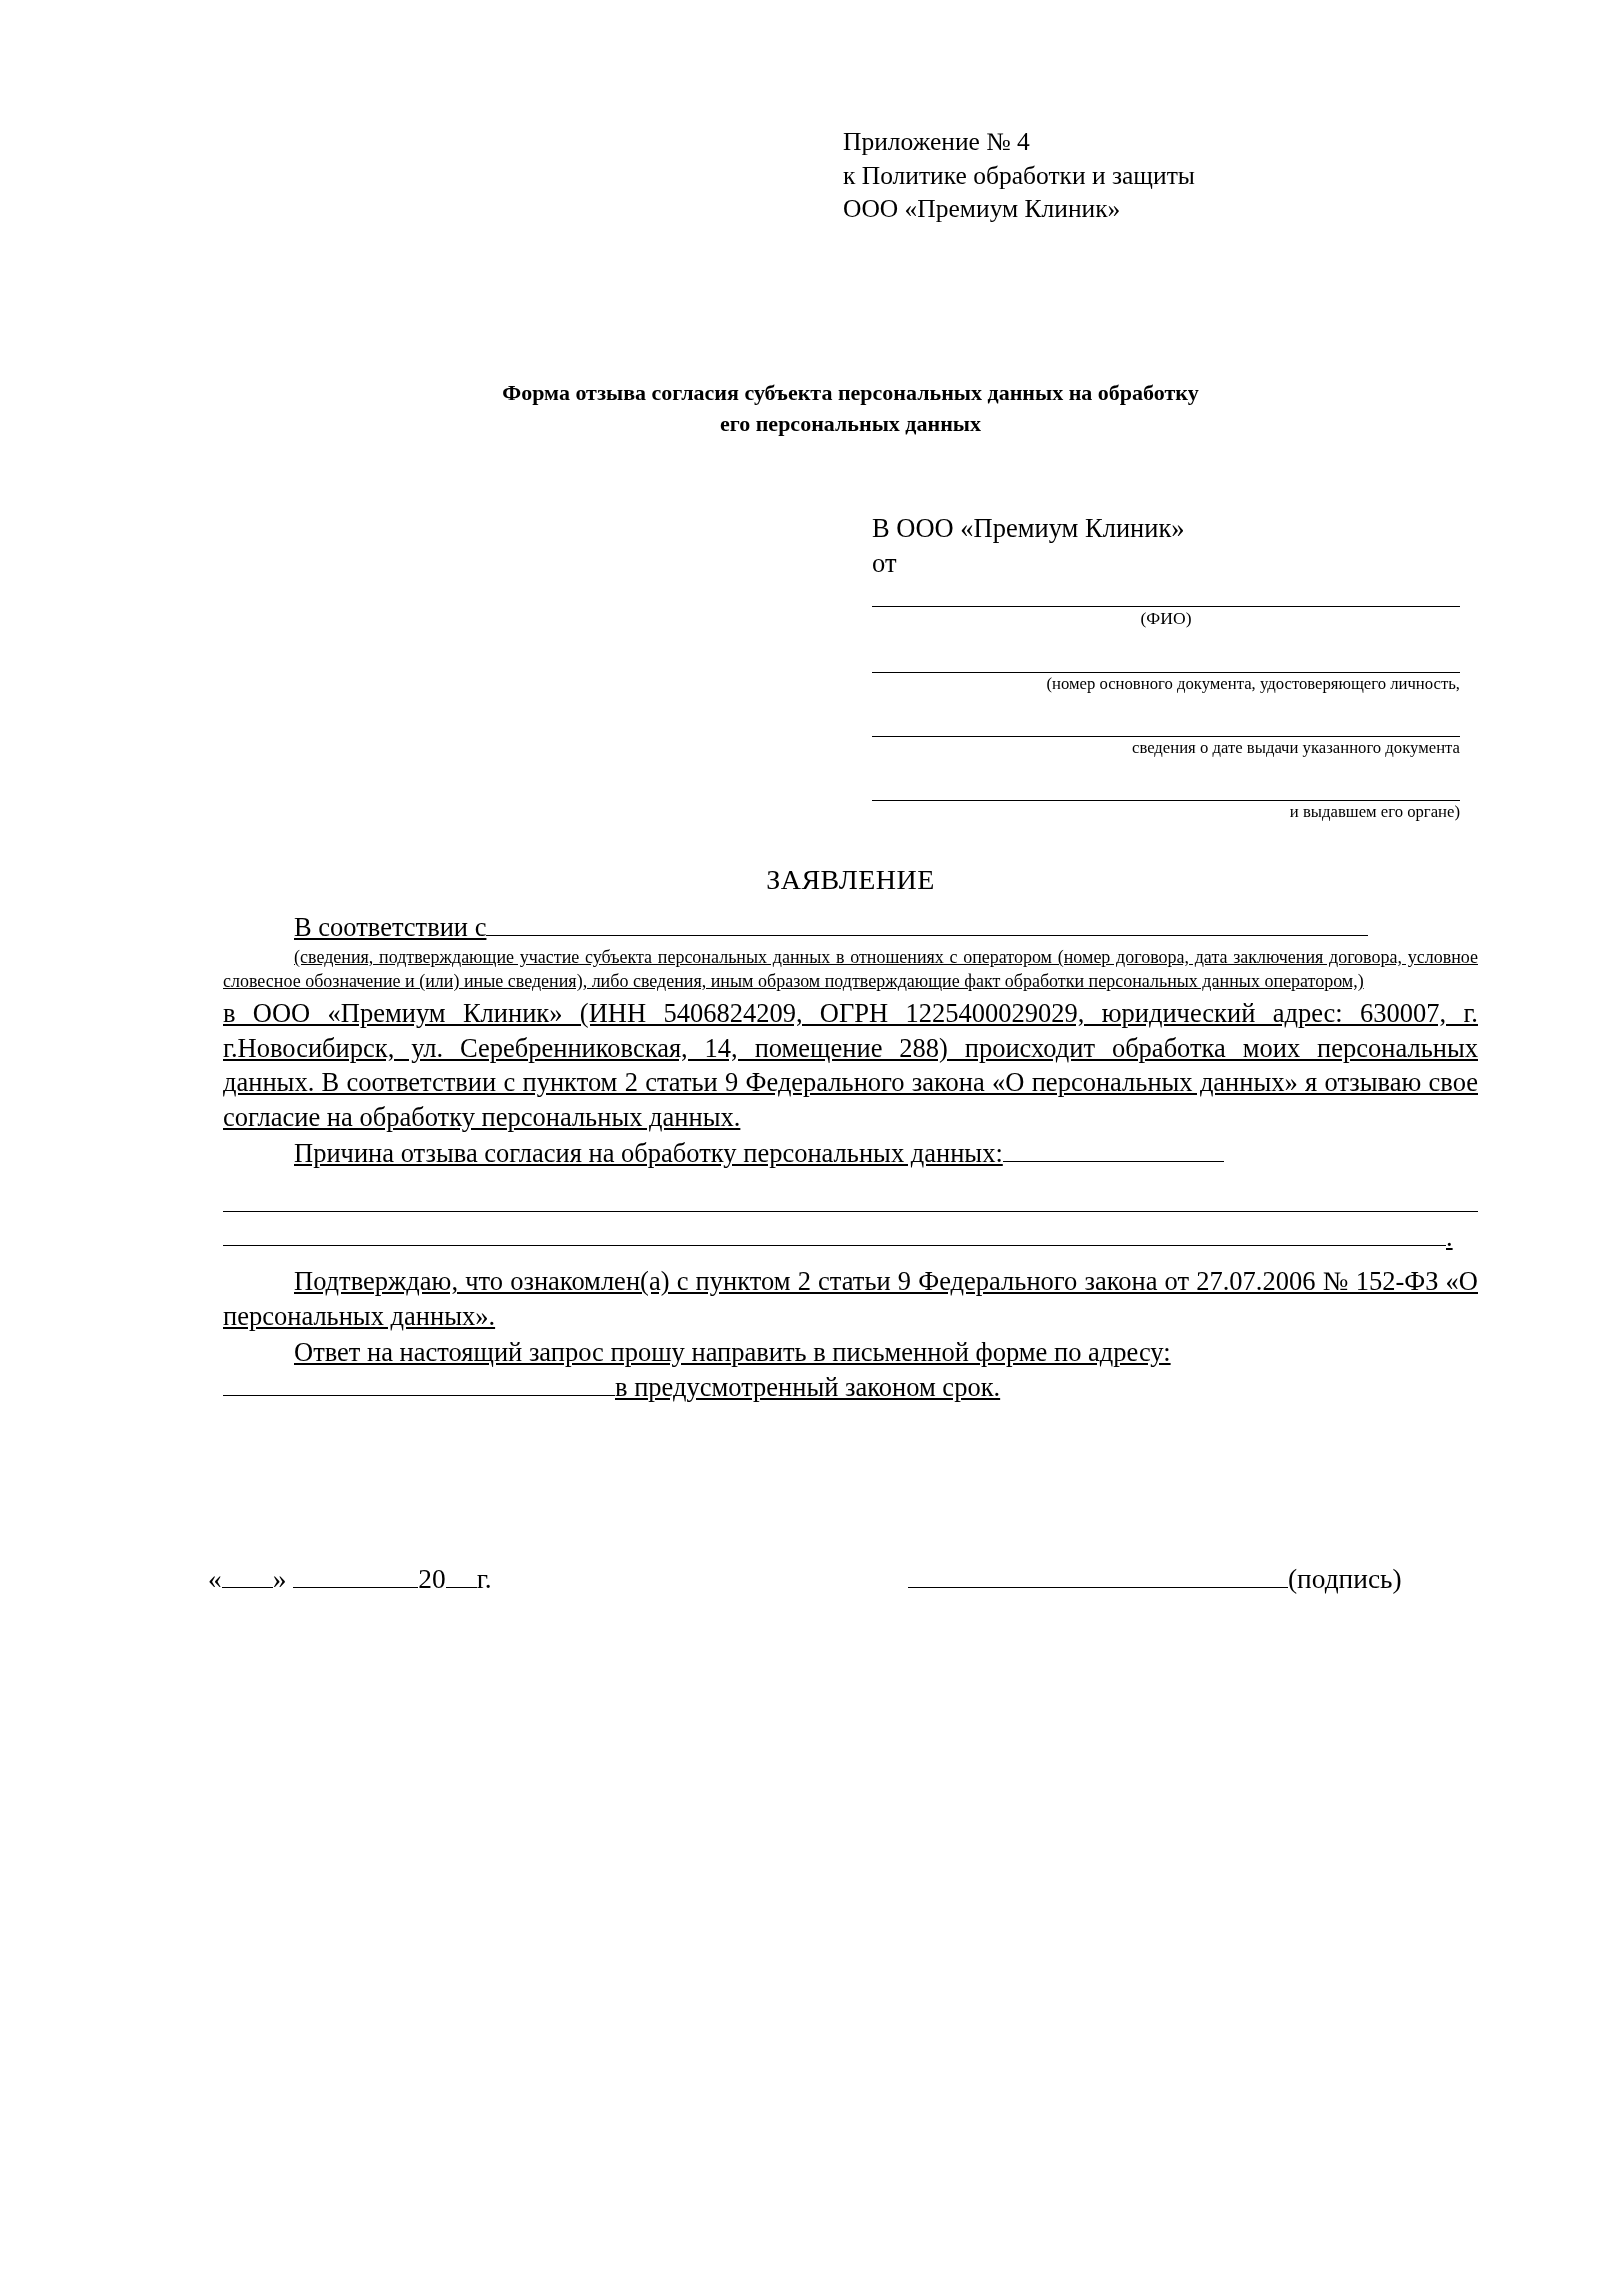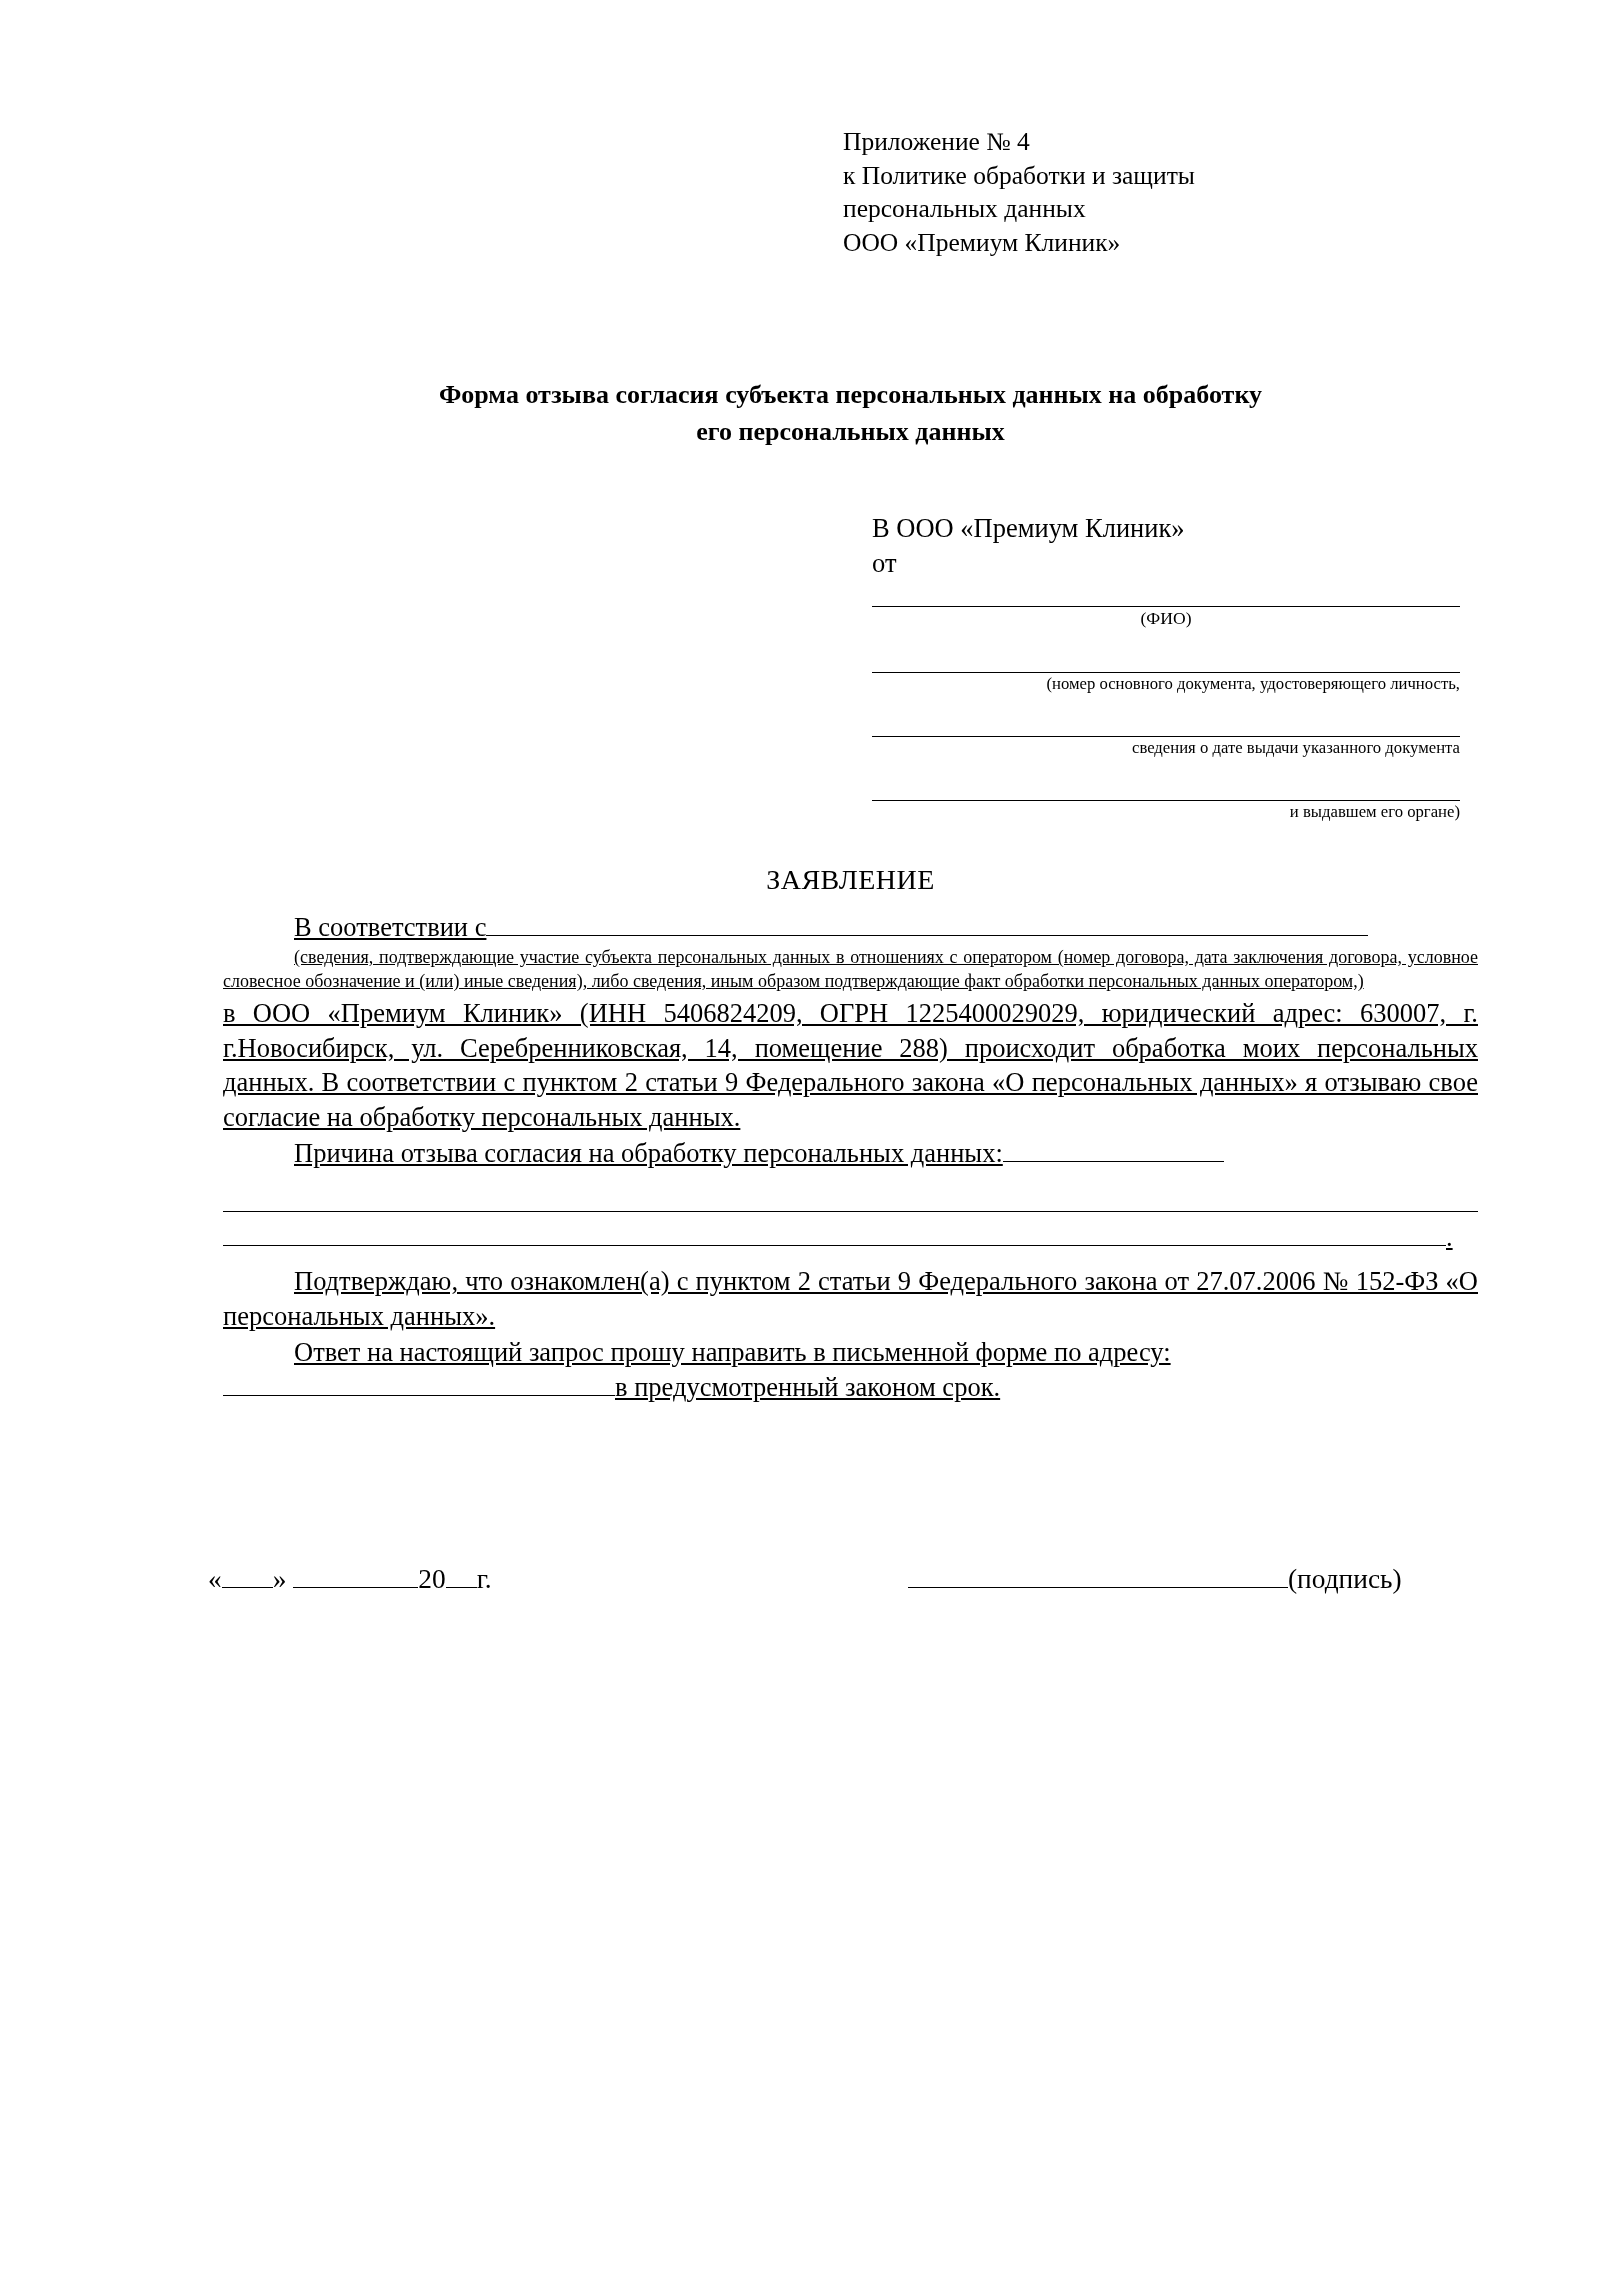--- a/index.html
+++ b/index.html
@@ -35,21 +35,21 @@
   .header-block div { white-space: nowrap; }
 
   
   .doc-title {
     position: absolute;
     left: 223px;
     top: 377px;
     width: 1255px;
     text-align: center;
     font-weight: bold;
-    font-size: 26px;
+    font-size: 22px;
     line-height: 1.42;
   }
 
   
   .addressee {
     position: absolute;
     left: 872px;
     top: 513px;
     width: 588px;
     font-size: 26.5px;
@@ -140,21 +140,20 @@
   }
 </style>
 </head>
 <body>
 
 <div class="page">
 
   <div class="header-block">
     <div>Приложение № 4</div>
     <div>к Политике обработки и защиты</div>
-    <div>персональных данных</div>
     <div>ООО «Премиум Клиник»</div>
   </div>
 
   <div class="doc-title">
     <div>Форма отзыва согласия субъекта персональных данных на обработку</div>
     <div>его персональных данных</div>
   </div>
 
   <div class="addressee">
     <div class="line1">В ООО «Премиум Клиник»</div>

